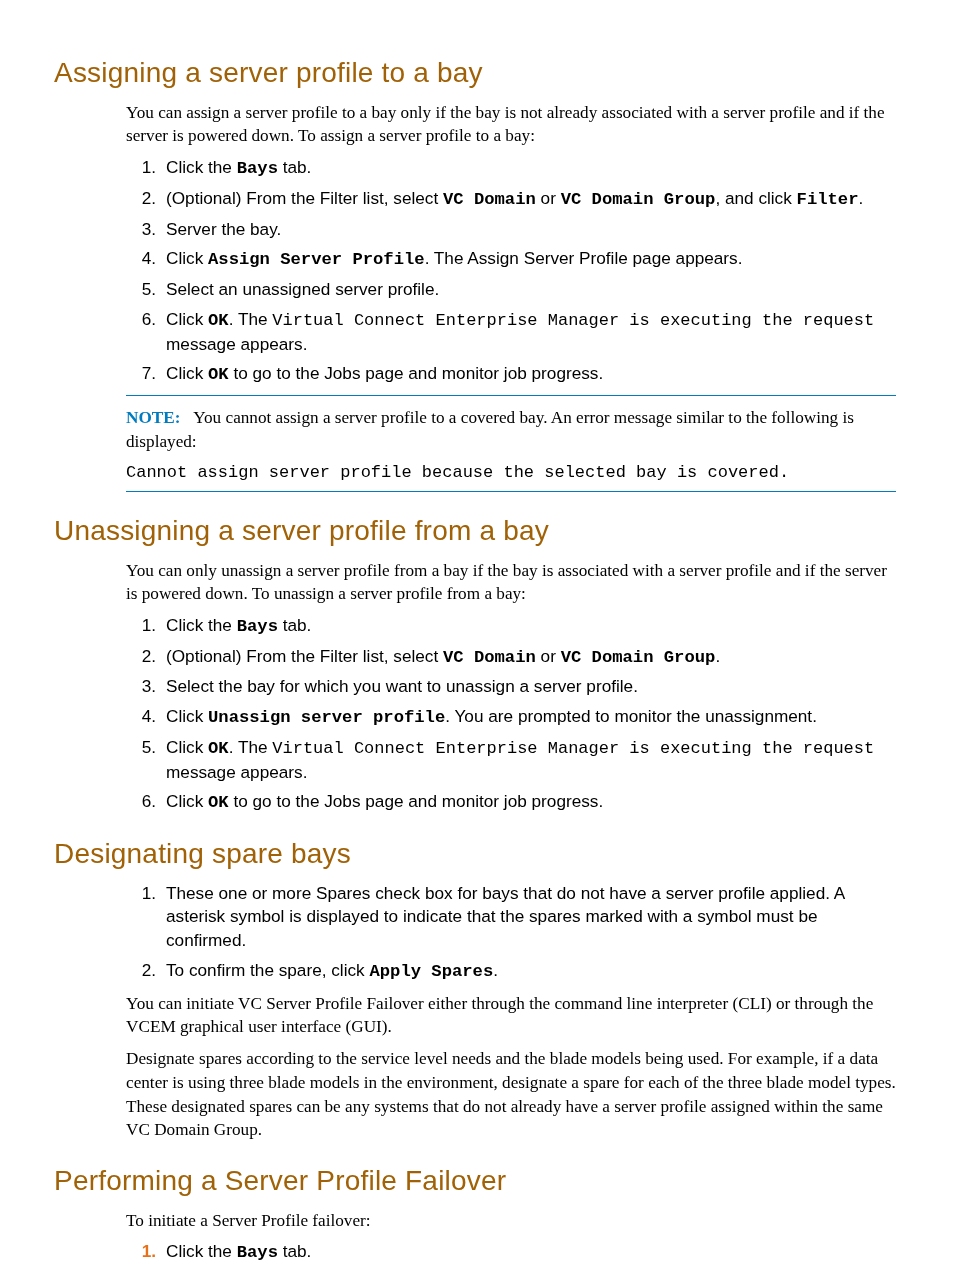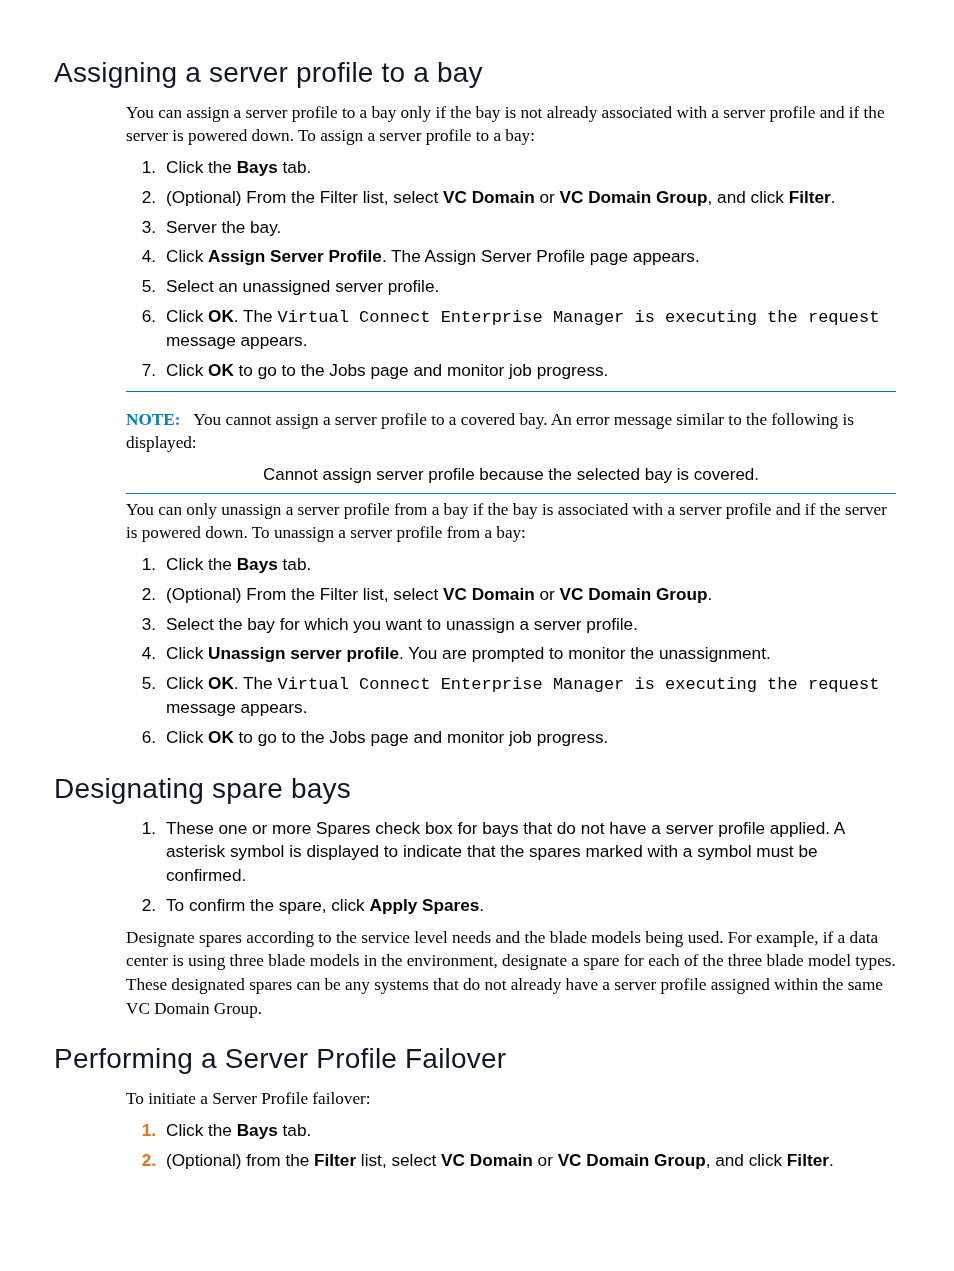--- a/index.html
+++ b/index.html
@@ -15,21 +15,21 @@
     width: 954px;
     min-height: 1271px;
     padding: 54px 54px 30px 54px;
     box-sizing: border-box;
     position: relative;
   }
   .h2 {
     font-family: Arial, Helvetica, sans-serif;
     font-weight: 300;
     font-stretch: normal;
-    color: #0f172a;
+    color: #a16207;
     font-size: 28px;
     margin: 0 0 8px 0;
     letter-spacing: 0.2px;
   }
   .h2.topgap { margin-top: 20px; }
   .body-block {
     margin-left: 72px;
     margin-right: 4px;
   }
   p { margin: 4px 0 8px 0; font-family: Liberation Serif, serif; }
@@ -52,40 +52,39 @@
     width: 28px;
     text-align: right;
   }
   ol.orange > li::before {
     color: #e8701a;
     font-weight: 700;
   }
   .note-block {
     border-top: 1px solid #007cc0;
     border-bottom: 1px solid #007cc0;
-    padding: 12px 0 6px 0;
+    padding: 6px 0 6px 0;
     margin: 4px 0 0 0;
   }
   .note-label {
     color: #007cc0;
     font-weight: 700;
   }
   .code {
     font-family: "Courier New", Courier, monospace;
     font-size: 17px;
     margin-top: 30px;
   }
   .code-block {
-    font-family: Liberation Sans, sans-serif;
+    font-family: Liberation Mono, monospace;
     font-size: 17px;
     margin: 8px 0 0 0;
     white-space: pre-wrap;
-    text-align: center;
   }
-  b { font-weight: 700; }
+  b { font-weight: 700; font-family: Liberation Mono, monospace; }
 </style>
 </head>
 <body>
 
 <div class="page">
 
   <div class="h2">Assigning a server profile to a bay</div>
   <div class="body-block">
     <p>You can assign a server profile to a bay only if the bay is not already associated with a server profile and if the server is powered down. To assign a server profile to a bay:</p>
     <ol>
@@ -96,38 +95,40 @@
       <li>Select an unassigned server profile.</li>
       <li><span>Click </span><b>OK</b><span>. The </span><span class="code">Virtual Connect Enterprise Manager is executing the request</span><span> message appears.</span></li>
       <li><span>Click </span><b>OK</b><span> to go to the Jobs page and monitor job progress.</span></li>
     </ol>
     <div class="note-block">
       <p><span class="note-label">NOTE:</span>&nbsp;&nbsp;&nbsp;<span>You cannot assign a server profile to a covered bay. An error message similar to the following is displayed:</span></p>
       <div class="code-block">Cannot assign server profile because the selected bay is covered.</div>
     </div>
   </div>
 
+  <div class="h2 topgap">Unassigning a server profile from a bay</div>
   <div class="body-block">
     <p>You can only unassign a server profile from a bay if the bay is associated with a server profile and if the server is powered down. To unassign a server profile from a bay:</p>
     <ol>
       <li><span>Click the </span><b>Bays</b><span> tab.</span></li>
       <li><span>(Optional) From the Filter list, select </span><b>VC Domain</b><span> or </span><b>VC Domain Group</b><span>.</span></li>
       <li>Select the bay for which you want to unassign a server profile.</li>
       <li><span>Click </span><b>Unassign server profile</b><span>. You are prompted to monitor the unassignment.</span></li>
       <li><span>Click </span><b>OK</b><span>. The </span><span class="code">Virtual Connect Enterprise Manager is executing the request</span><span> message appears.</span></li>
       <li><span>Click </span><b>OK</b><span> to go to the Jobs page and monitor job progress.</span></li>
     </ol>
   </div>
 
   <div class="h2 topgap">Designating spare bays</div>
   <div class="body-block">
     <ol>
       <li>These one or more Spares check box for bays that do not have a server profile applied. A asterisk symbol is displayed to indicate that the spares marked with a symbol must be confirmed.</li>
       <li><span>To confirm the spare, click </span><b>Apply Spares</b><span>.</span></li>
     </ol>
+    <p>You can initiate VC Server Profile Failover either through the command line interpreter (CLI) or through the VCEM graphical user interface (GUI).</p>
     <p>Designate spares according to the service level needs and the blade models being used. For example, if a data center is using three blade models in the environment, designate a spare for each of the three blade model types. These designated spares can be any systems that do not already have a server profile assigned within the same VC Domain Group.</p>
   </div>
 
   <div class="h2 topgap">Performing a Server Profile Failover</div>
   <div class="body-block">
     <p>To initiate a Server Profile failover:</p>
     <ol class="orange">
       <li><span>Click the </span><b>Bays</b><span> tab.</span></li>
       <li><span>(Optional) from the </span><b>Filter</b><span> list, select </span><b>VC Domain</b><span> or </span><b>VC Domain Group</b><span>, and click </span><b>Filter</b><span>.</span></li>
 

